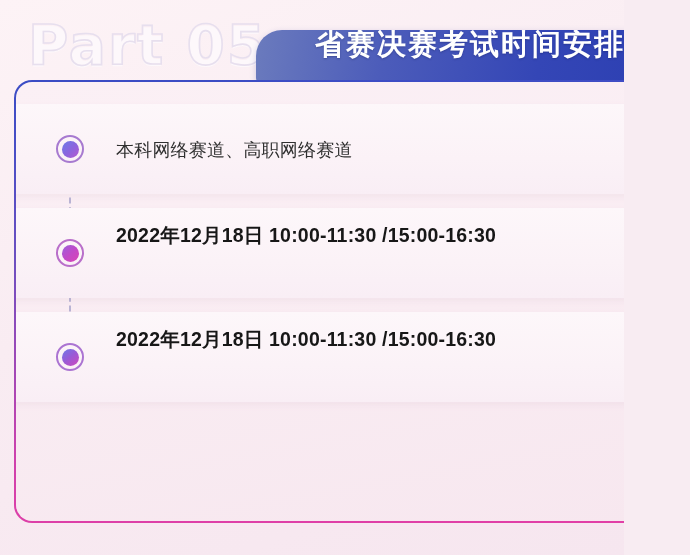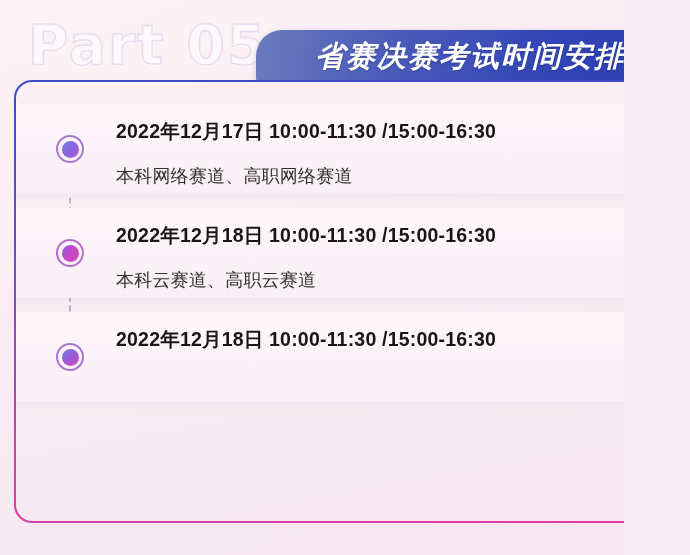--- a/index.html
+++ b/index.html
@@ -43,24 +43,22 @@
     position: absolute;
     left: 256px;
     top: 30px;
     width: 404px;
     height: 52px;
     border-top-left-radius: 26px;
     border-bottom-left-radius: 4px;
     background: linear-gradient(100deg, #6b7bbd 0%, #4c5cba 32%, #3446b6 70%, #2c3fb2 100%);
     box-shadow: 0 2px 6px rgba(50, 60, 150, 0.22);
     display: flex;
-    align-items: center;
     justify-content: center;
     overflow: hidden;
-    font-style: italic;
   }
   .banner-title {
     color: #ffffff;
     font-size: 29px;
     font-weight: 700;
     letter-spacing: 2px;
     line-height: 1;
     padding-left: 24px;
     text-shadow: 0 1px 2px rgba(20, 30, 90, 0.35);
     white-space: nowrap;
@@ -215,31 +213,29 @@
     <div class="panel-inner">
 
       <div class="timeline-line"></div>
 
       <div class="rows">
 
         <div class="row">
           <div class="card"></div>
           <div class="dot"></div>
           <div class="row-text">
-            <div class="row-date">2022年12月17日 10:00-11:30 /15:00-16:30</div>
             <div class="row-sub">本科网络赛道、高职网络赛道</div>
           </div>
         </div>
 
         <div class="row">
           <div class="card"></div>
           <div class="dot magenta"></div>
           <div class="row-text">
             <div class="row-date">2022年12月18日 10:00-11:30 /15:00-16:30</div>
-            <div class="row-sub">本科云赛道、高职云赛道</div>
           </div>
         </div>
 
         <div class="row">
           <div class="card"></div>
           <div class="dot violet"></div>
           <div class="row-text">
             <div class="row-date">2022年12月18日 10:00-11:30 /15:00-16:30</div>
           </div>
         </div>

